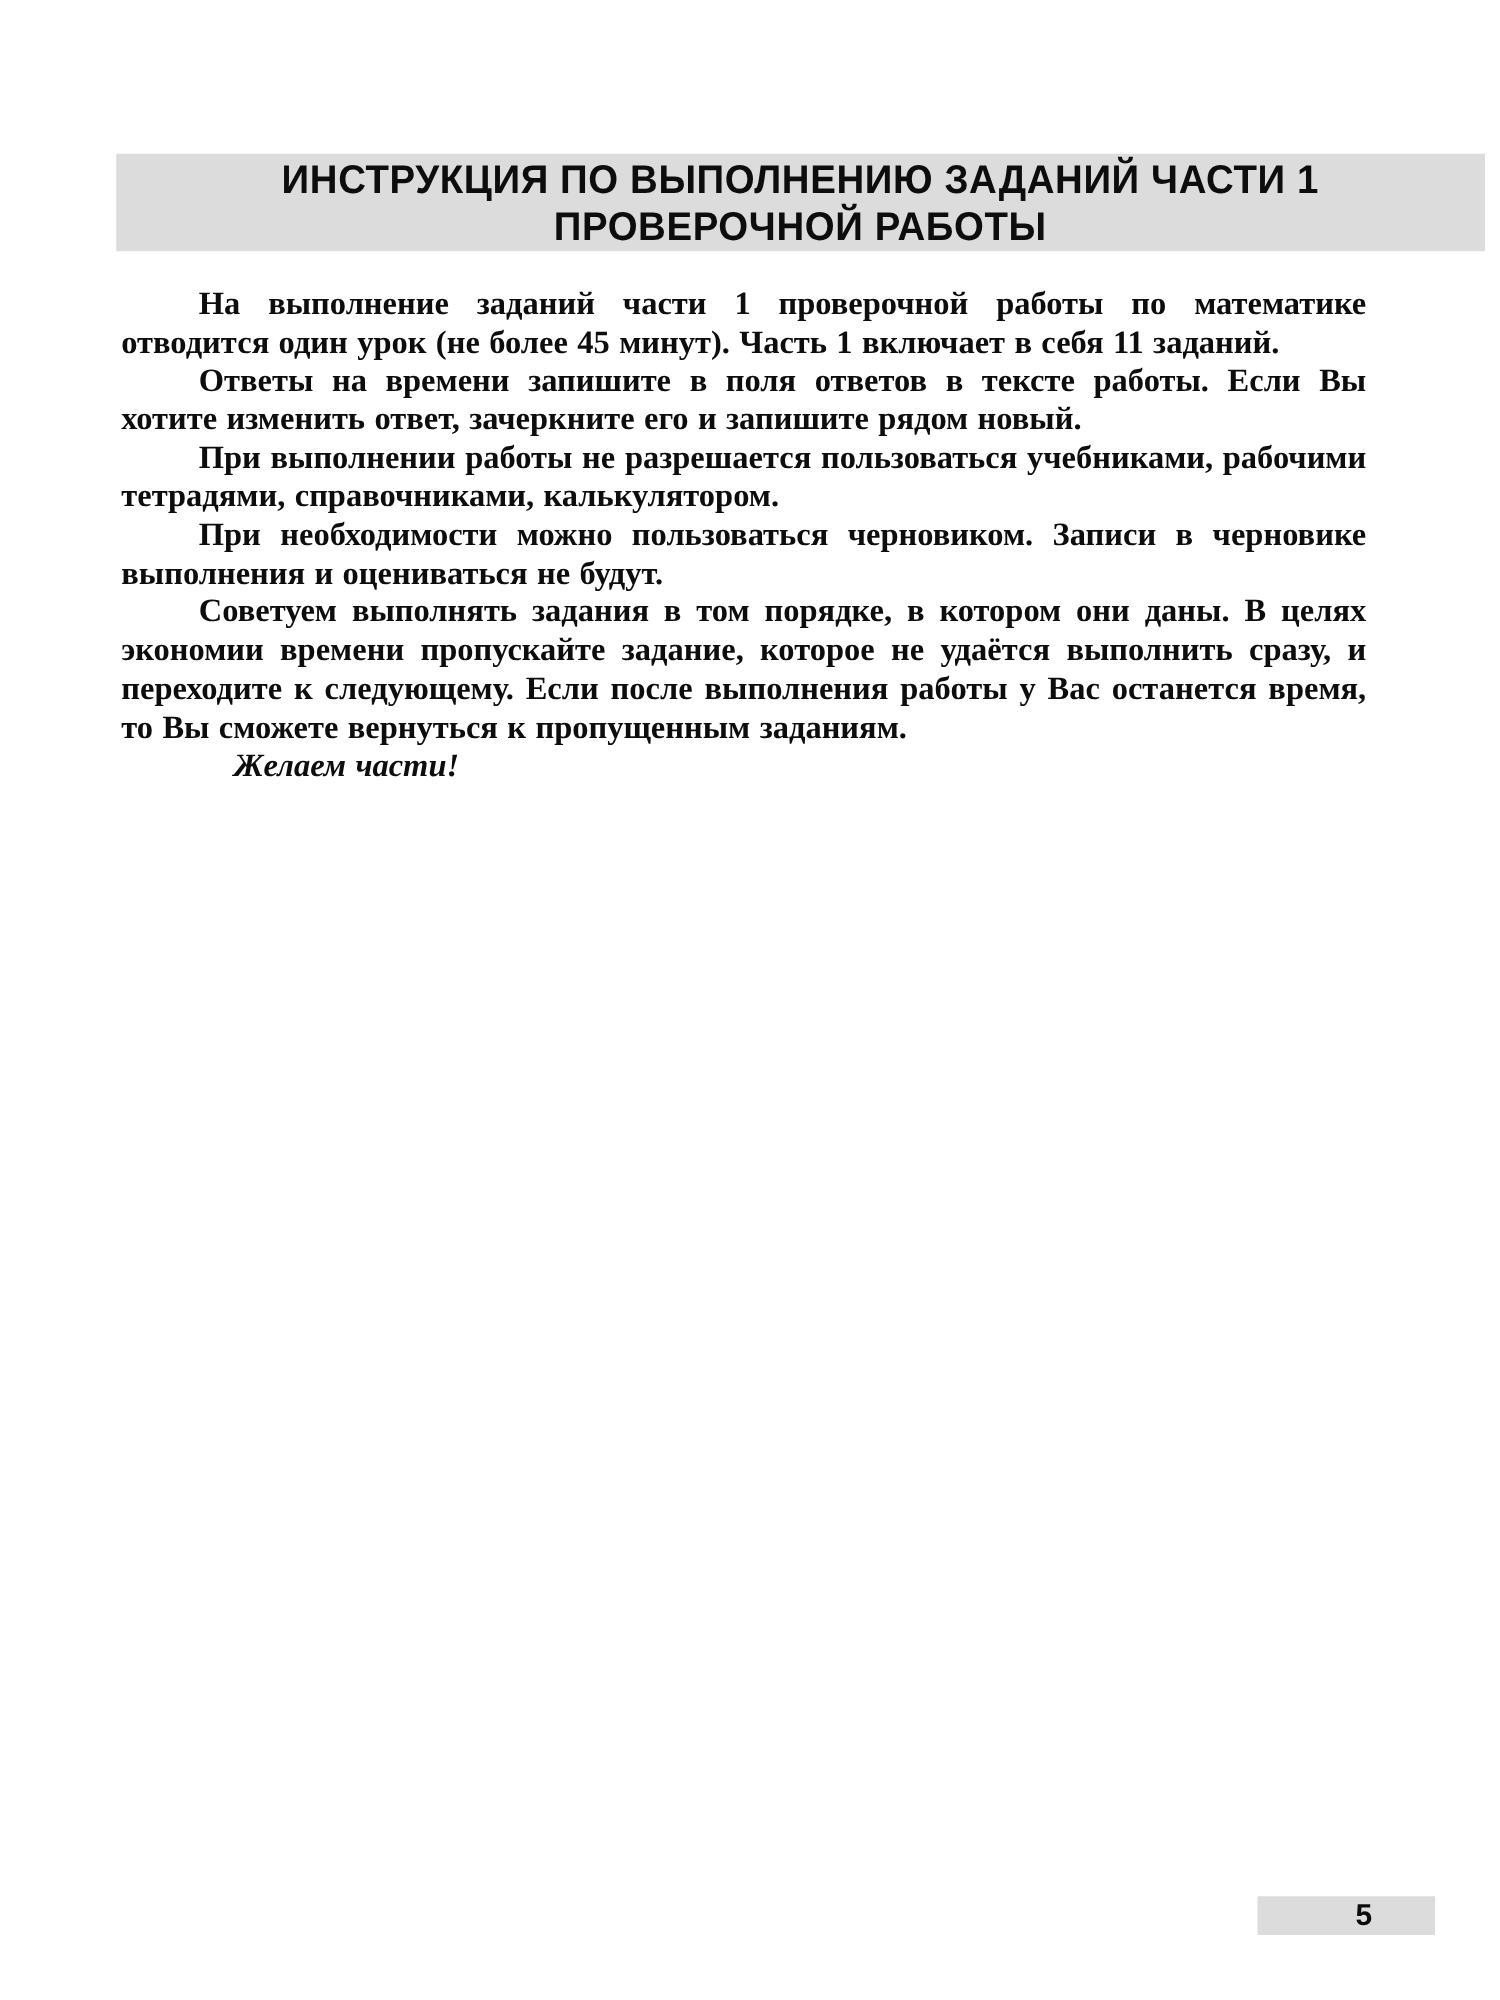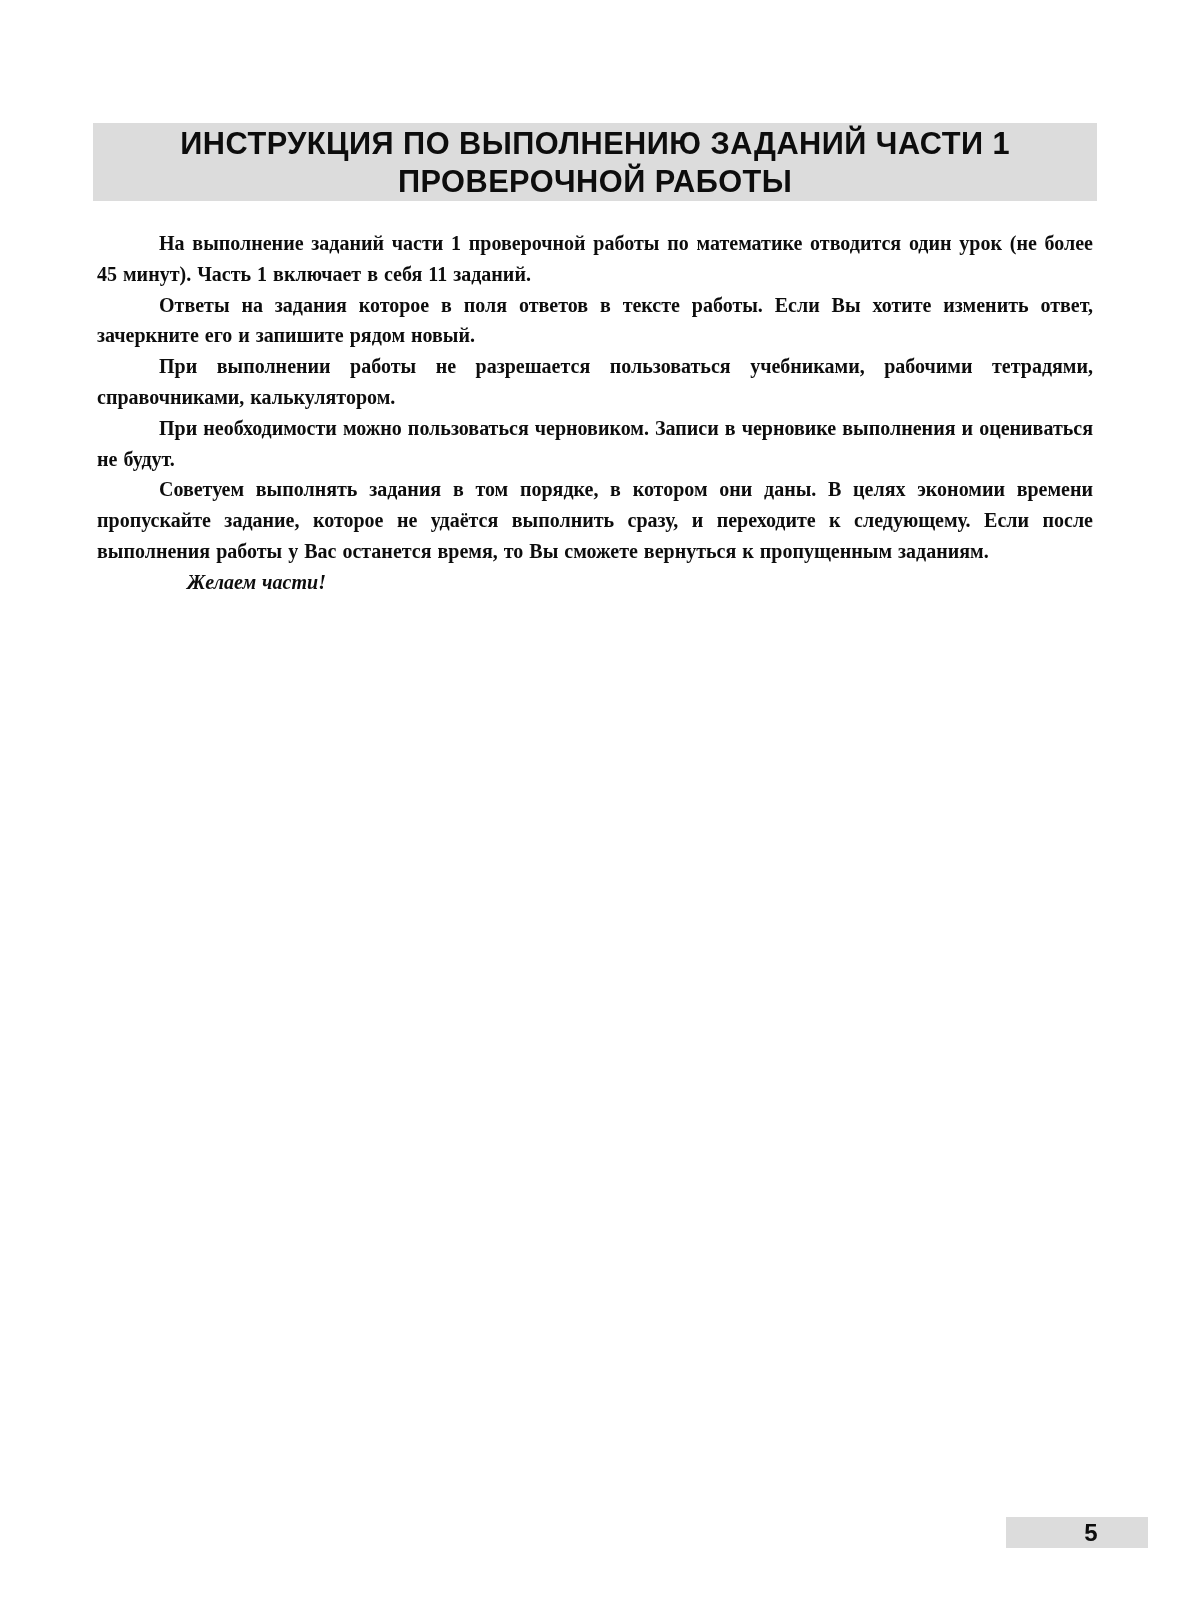--- a/index.html
+++ b/index.html
@@ -13,21 +13,21 @@
     height: 1600px;
     background: #ffffff;
     overflow: hidden;
     font-family: "Liberation Serif", serif;
     color: #0d0d0d;
   }
   .header-box {
     position: absolute;
     left: 93px;
     top: 123px;
-    width: 1004px;
+    width: 1095px;
     height: 78px;
     background: #dcdcdc;
     display: flex;
     align-items: center;
     justify-content: center;
   }
   .header-title {
     margin: 0;
     font-family: "Liberation Sans", sans-serif;
     font-weight: 700;
@@ -43,21 +43,21 @@
     position: absolute;
     left: 97px;
     top: 228px;
     width: 996px;
   }
   .body-text p {
     margin: 0;
     text-indent: 62px;
     text-align: justify;
     font-weight: 700;
-    font-size: 20px;
+    font-size: 26px;
     line-height: 30.8px;
     word-spacing: 1px;
   }
   .closing-wish {
     margin: 34px 0 0 0;
     text-align: center;
     text-indent: 0;
     font-style: italic;
     font-weight: 700;
     font-size: 29px;
@@ -87,21 +87,21 @@
 
 <div class="page">
 
   <div class="header-box">
     <h1 class="header-title">ИНСТРУКЦИЯ ПО ВЫПОЛНЕНИЮ ЗАДАНИЙ ЧАСТИ 1
 ПРОВЕРОЧНОЙ РАБОТЫ</h1>
   </div>
 
   <div class="body-text">
     <p>На выполнение заданий части 1 проверочной работы по математике отводится один урок (не более 45 минут). Часть 1 включает в себя 11 заданий.</p>
-    <p>Ответы на задания которое в поля ответов в тексте работы. Если Вы хотите изменить ответ, зачеркните его и запишите рядом новый.</p>
+    <p>Ответы на времени запишите в поля ответов в тексте работы. Если Вы хотите изменить ответ, зачеркните его и запишите рядом новый.</p>
     <p>При выполнении работы не разрешается пользоваться учебниками, рабочими тетрадями, справочниками, калькулятором.</p>
     <p>При необходимости можно пользоваться черновиком. Записи в черновике выполнения и оцениваться не будут.</p>
     <p>Советуем выполнять задания в том порядке, в котором они даны. В целях экономии времени пропускайте задание, которое не удаётся выполнить сразу, и переходите к следующему. Если после выполнения работы у Вас останется время, то Вы сможете вернуться к пропущенным заданиям.</p>
     <p class="closing-wish">Желаем части!</p>
   </div>
 
   <div class="page-num-box">
     <span class="page-num">5</span>
   </div>
 

